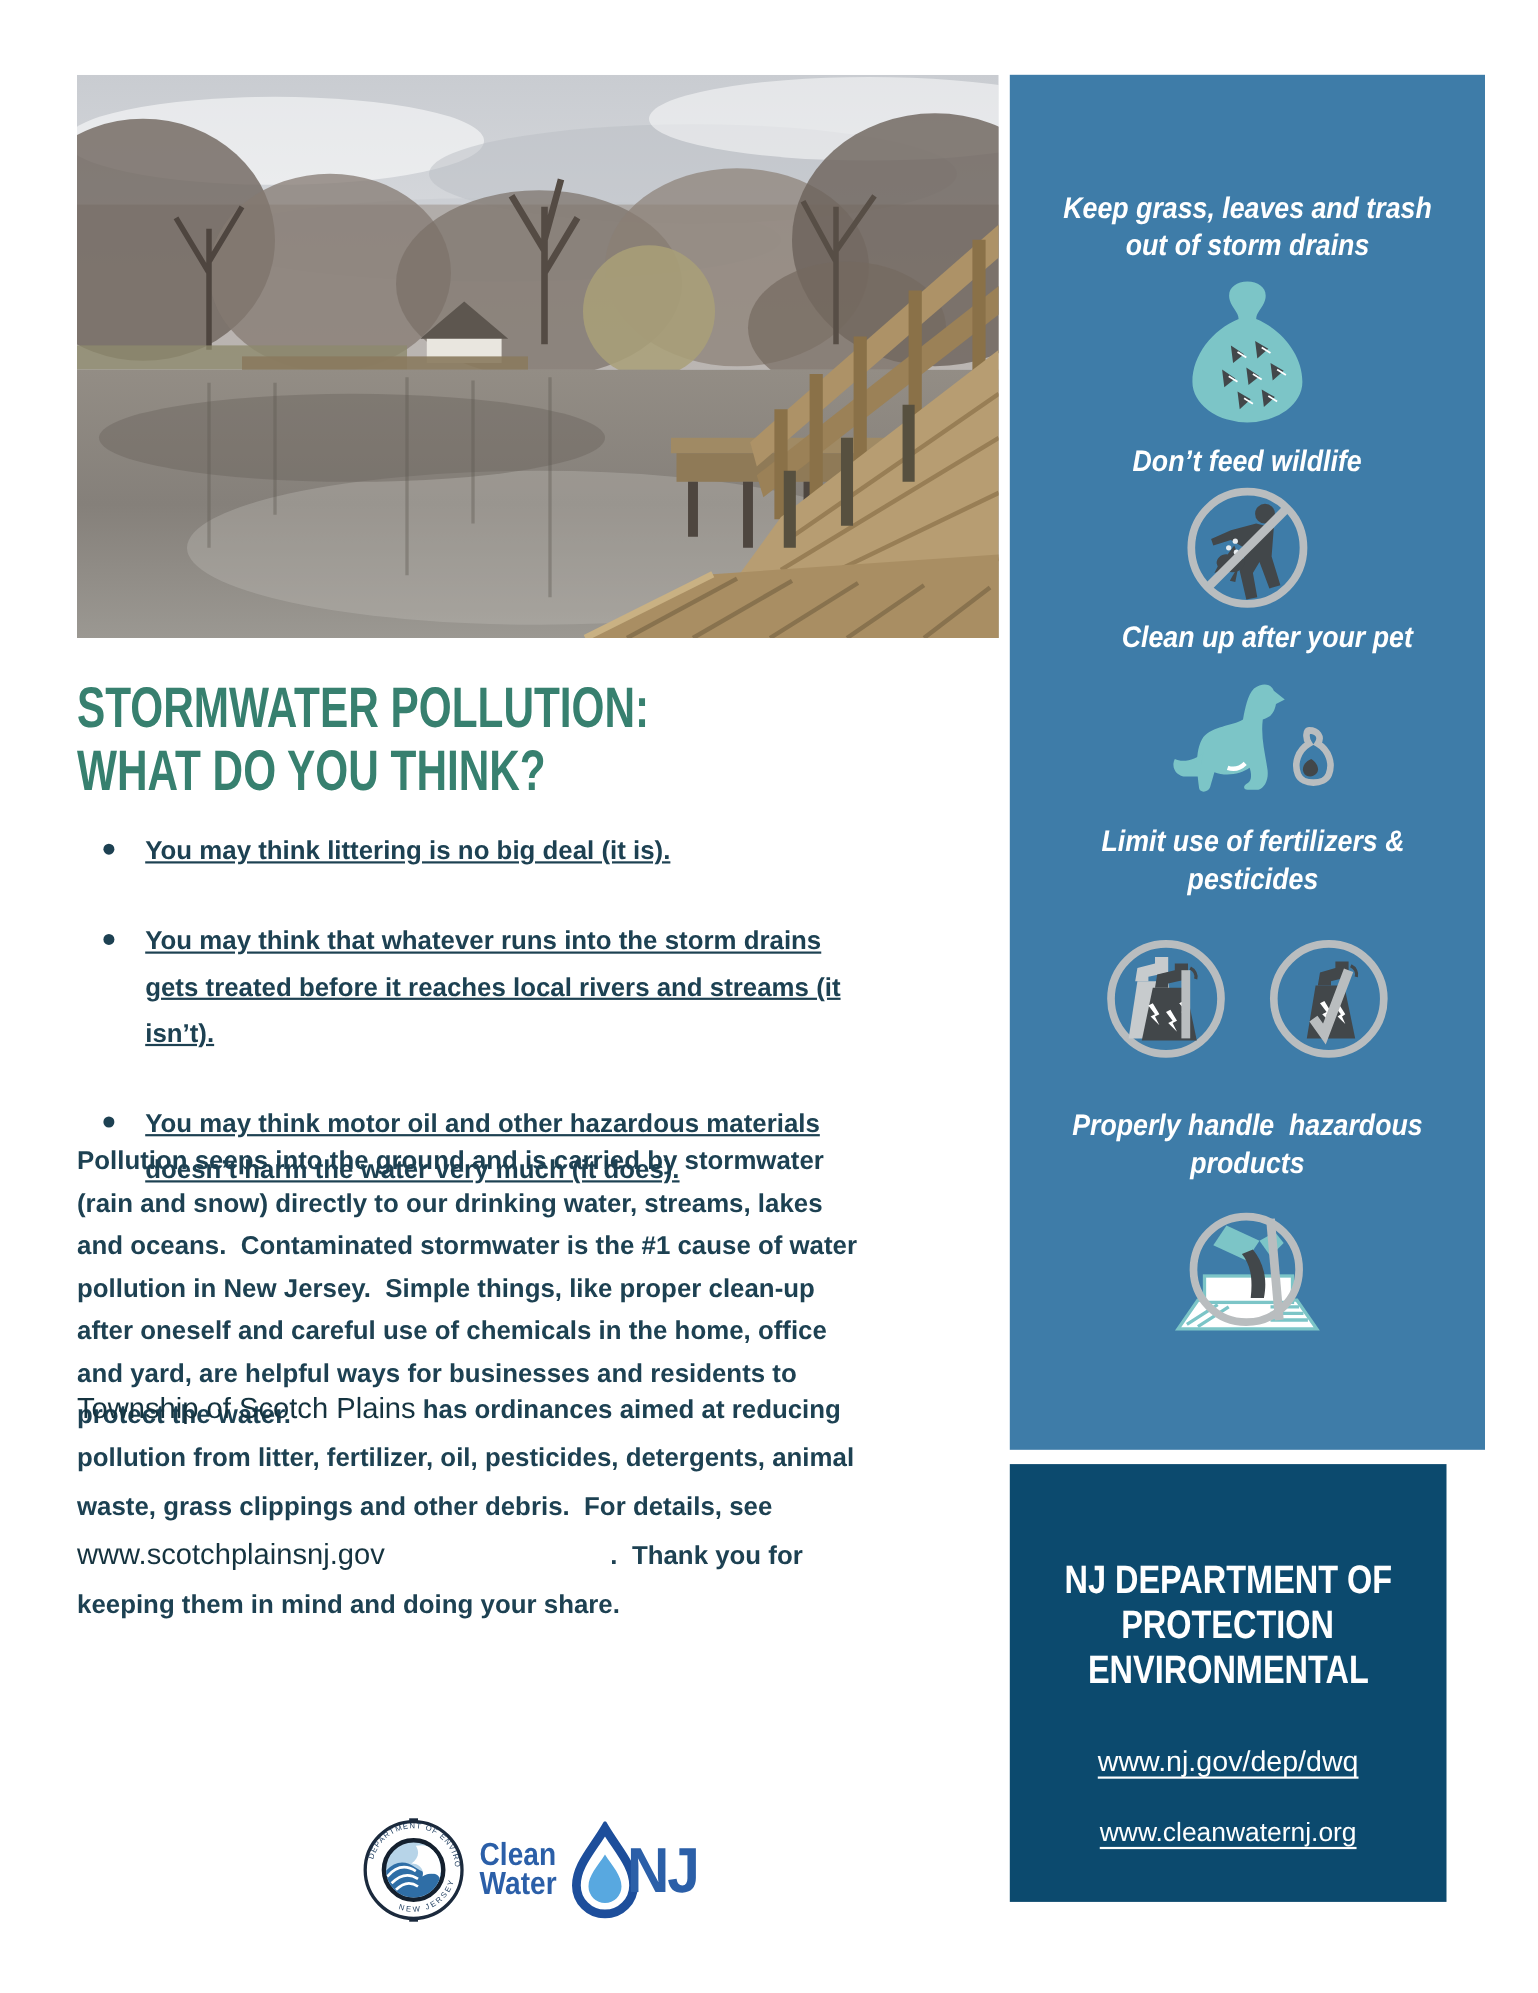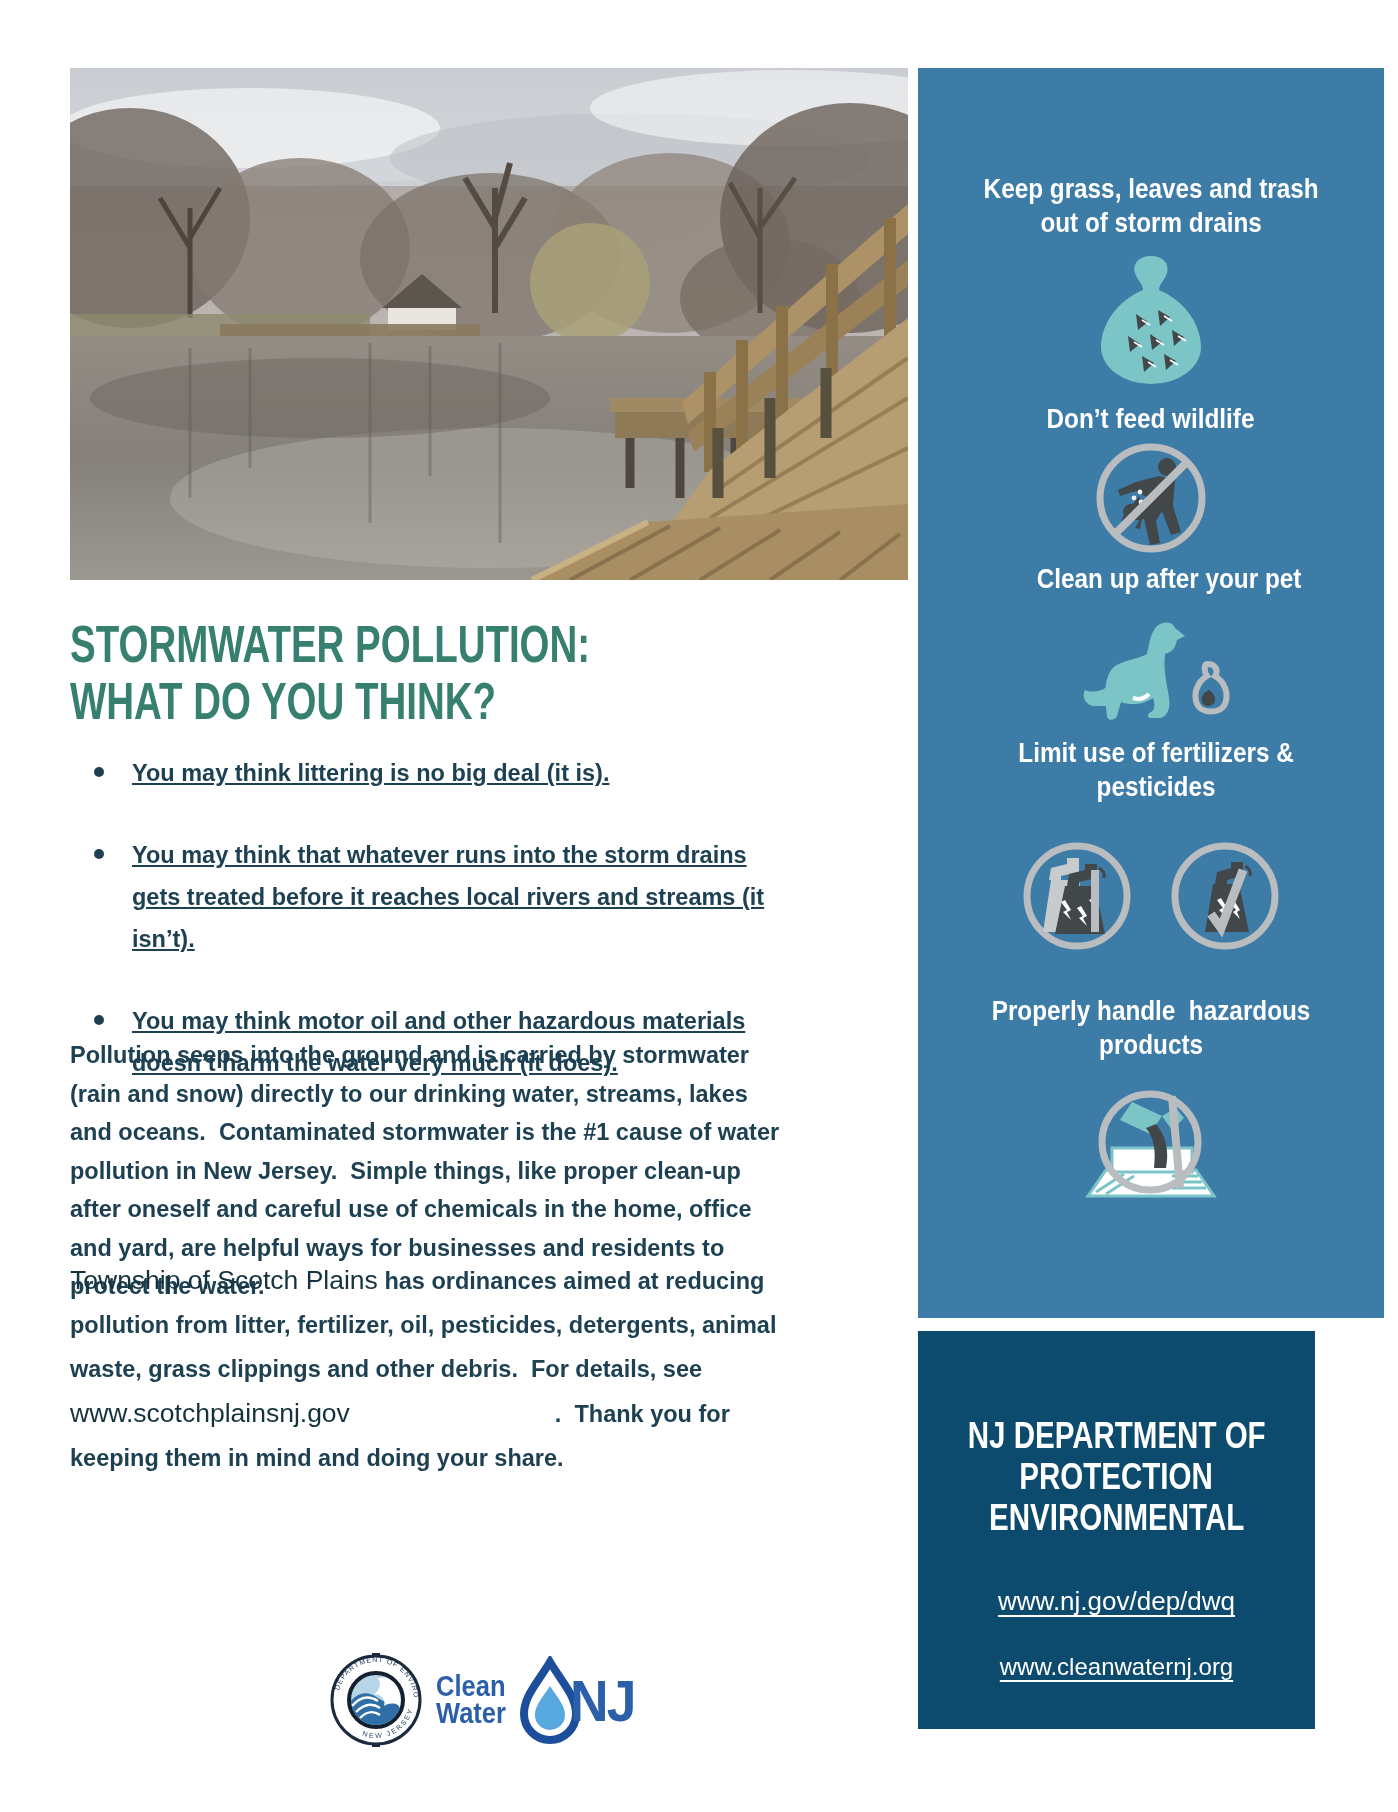--- a/index.html
+++ b/index.html
@@ -3,22 +3,22 @@
 <meta charset="utf-8">
 <style>
   html,body{margin:0;padding:0;background:#ffffff;}
   .page{position:relative;width:1398px;height:1812px;background:#ffffff;overflow:hidden;
         font-family:"Liberation Sans",sans-serif;}
 
   
   .photo{position:absolute;left:70px;top:68px;width:838px;height:512px;overflow:hidden;}
 
   
-  .sidebar{position:absolute;left:918px;top:68px;width:466px;height:1250px;
-           display:flex;flex-direction:column;align-items:center;}
+  .sidebar{position:absolute;left:918px;top:68px;width:432px;height:1250px;
+           display:flex;flex-direction:column;align-items:center;font-style:italic;}
   .sb-label{color:#ffffff;font-weight:bold;font-size:27px;line-height:34px;text-align:center;width:100%;}
   .sb-label .cond-c{display:inline-block;transform:scaleX(0.9);transform-origin:50% 0;white-space:pre;}
 
   
   .greenbox{position:absolute;left:918px;top:1331px;width:397px;height:398px;
             display:flex;flex-direction:column;align-items:center;}
   .gb-title{color:#ffffff;font-weight:bold;font-size:36px;line-height:41px;text-align:center;width:100%;}
   .gb-title .cond-c{display:inline-block;transform:scaleX(0.82);transform-origin:50% 0;white-space:pre;}
   .gb-link{color:#ffffff;text-decoration:underline;text-underline-offset:5px;font-size:26px;}
   .gb-link2{font-size:24px;}
@@ -173,21 +173,21 @@
     <svg width="160" height="104" viewBox="0 0 160 104" style="margin-top:24px;">
       <path d="M86,6 c8,-6 16,-4 18,2 l10,8 -8,4 c-2,10 -6,12 -12,14 c-2,16 2,30 4,44 c2,10 -2,18 -8,20 l-10,0 c-4,0 -4,-4 0,-6 c4,-2 4,-8 2,-14 c-8,6 -22,8 -32,4 l-4,14 c-2,5 -10,5 -10,0 c-2,-16 -4,-34 4,-46 c8,-10 26,-10 36,-16 c2,-10 4,-22 10,-28 z" fill="#7cc5c7"></path>
       <path d="M40,64 c-6,6 -18,10 -26,6 c-4,8 2,16 10,16 l12,0" fill="#7cc5c7"></path>
       <path d="M62,78 c6,2 12,0 16,-4" stroke="#ffffff" stroke-width="4" fill="none"></path>
       <g>
         <path d="M136,44 c8,0 12,6 8,12 c10,6 14,18 10,28 c-4,10 -24,10 -28,0 c-4,-10 0,-22 10,-28 c-4,-6 -2,-12 0,-12 z" fill="none" stroke="#b9bdbf" stroke-width="6"></path>
         <path d="M138,70 c5,3 8,9 5,13 c-3,4 -10,4 -12,-1 c-2,-5 2,-10 7,-12 z" fill="#42474a"></path>
       </g>
     </svg>
 
-    <div class="sb-label" style="margin-top:12px;padding-left:10px;">
+    <div class="sb-label" style="margin-top:24px;padding-left:10px;">
       <span class="cond-c">Limit use of fertilizers &amp;
 pesticides</span>
     </div>
 
     <div style="display:flex;gap:36px;margin-top:36px;">
       <svg width="112" height="112" viewBox="0 0 112 112">
         <circle cx="56" cy="56" r="50" fill="none" stroke="#b9bdbf" stroke-width="7"></circle>
         <g>
           <polygon points="30,40 58,40 66,92 22,92" fill="#c7cbcd"></polygon>
           <polygon points="28,40 30,28 46,24 46,18 58,18 58,32 40,36 40,40" fill="#c7cbcd"></polygon>

